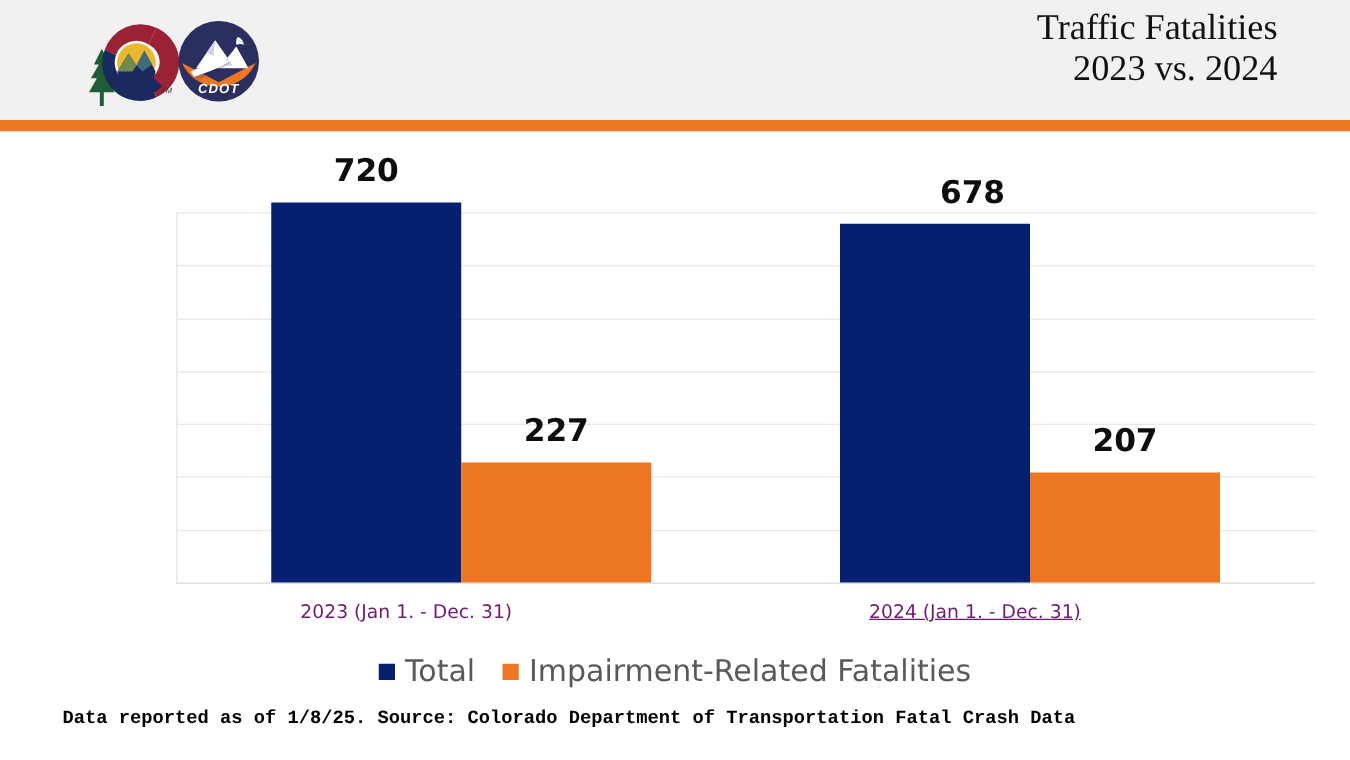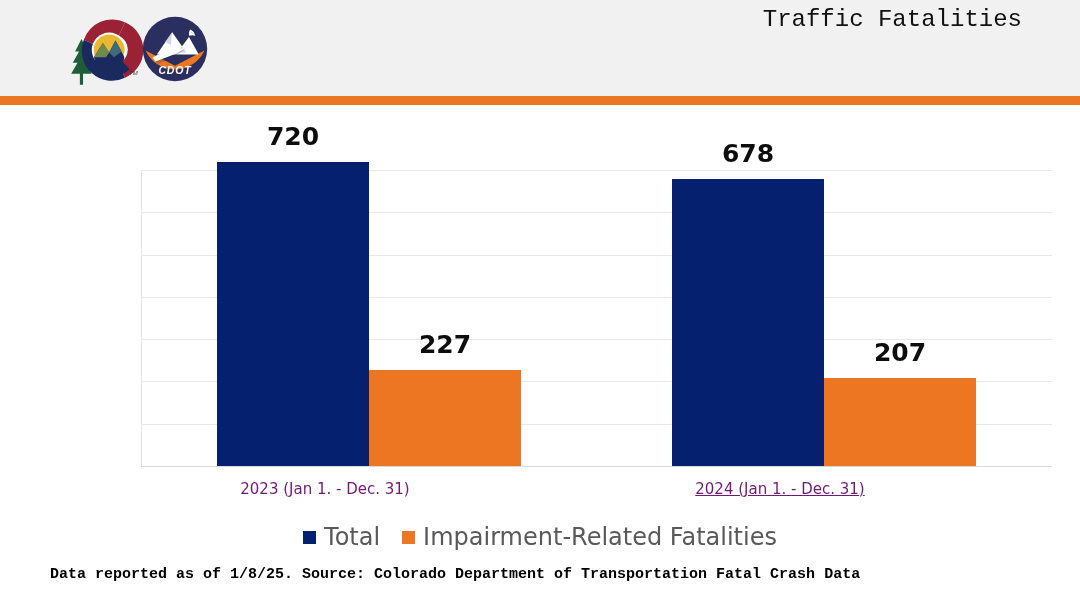--- a/index.html
+++ b/index.html
@@ -51,24 +51,24 @@
   }
   .title-block {
     position: absolute;
     right: 58px;
     top: 6px;
     text-align: right;
     color: #111111;
     line-height: 1.14;
   }
   .title-line {
-    font-size: 24px;
+    font-size: 29px;
     font-weight: 400;
     letter-spacing: 0px;
-    font-family: Liberation Mono, monospace;
+    font-family: Liberation Serif, serif;
     white-space: nowrap;
   }
   .orange-rule {
     position: absolute;
     left: 0;
     top: 96px;
     width: 1080px;
     height: 9px;
     background: #ED7623;
   }
@@ -226,20 +226,21 @@
       <path d="M18 62 C32 54 48 52 66 48 C52 58 38 62 22 68 Z" fill="#ffffff"></path>
       <path d="M22 68 C38 62 52 58 66 48 C54 60 40 66 26 71 Z" fill="#2A2F5F" opacity="0.25"></path>
       <path d="M72 22 C76 24 78 27 79 31 C77 28 74 26 70 25 Z" fill="#ffffff"></path>
       <path d="M70 25 C74 26 77 28 79 31 C76 30 73 30 70 31 Z" fill="#ffffff"></path>
       <text x="50" y="86" text-anchor="middle" fill="#ffffff" font-family="Liberation Sans, sans-serif" font-size="15" font-weight="bold" letter-spacing="1.2">CDOT</text>
     </svg>
   </div>
 
   <div class="title-block">
     <div class="title-line">Traffic Fatalities</div>
+    <div class="title-line">2023 vs. 2024</div>
   </div>
 </div>
 <div class="orange-rule"></div>
 
 <div class="chart-area">
 
   <div class="ylabels" id="ytick-layer"></div>
 
   <div class="plot" id="plot">
     <div class="axis-left"></div>
@@ -249,21 +250,21 @@
       <div class="gridline" style="top: 169.143px;"></div>
       <div class="gridline" style="top: 126.857px;"></div>
       <div class="gridline" style="top: 84.5714px;"></div>
       <div class="gridline" style="top: 42.2857px;"></div>
       <div class="gridline" style="top: 0px;"></div>
       <div class="bar total" style="left: 76px; width: 152px; height: 304.457px; background: rgb(5, 32, 110);"></div>
       <div class="bar-label" style="left: 152px; top: -48.4571px;">720</div>
       <div class="bar impaired" style="left: 228px; width: 152px; height: 95.9886px; background: rgb(237, 118, 35);"></div>
       <div class="bar-label" style="left: 304px; top: 160.011px;">227</div>
       <div class="bar total" style="left: 531px; width: 152px; height: 286.697px; background: rgb(5, 32, 110);"></div>
-      <div class="bar-label" style="left: 607px; top: -30.6971px;">678</div>
+      <div class="bar-label" style="left: 637px; top: -30.6971px;">678</div>
       <div class="bar impaired" style="left: 683px; width: 152px; height: 87.5314px; background: rgb(237, 118, 35);"></div>
       <div class="bar-label" style="left: 759px; top: 168.469px; text-align: center;">207</div>
     </div>
 
   <div id="cat-layer">
       <div class="cat-label" style="left: 325px;">2023 (Jan 1. - Dec. 31)</div>
       <div class="cat-label" style="left: 780px; text-decoration: underline;">2024 (Jan 1. - Dec. 31)</div>
     </div>
 
   <div class="legend" id="legend">

